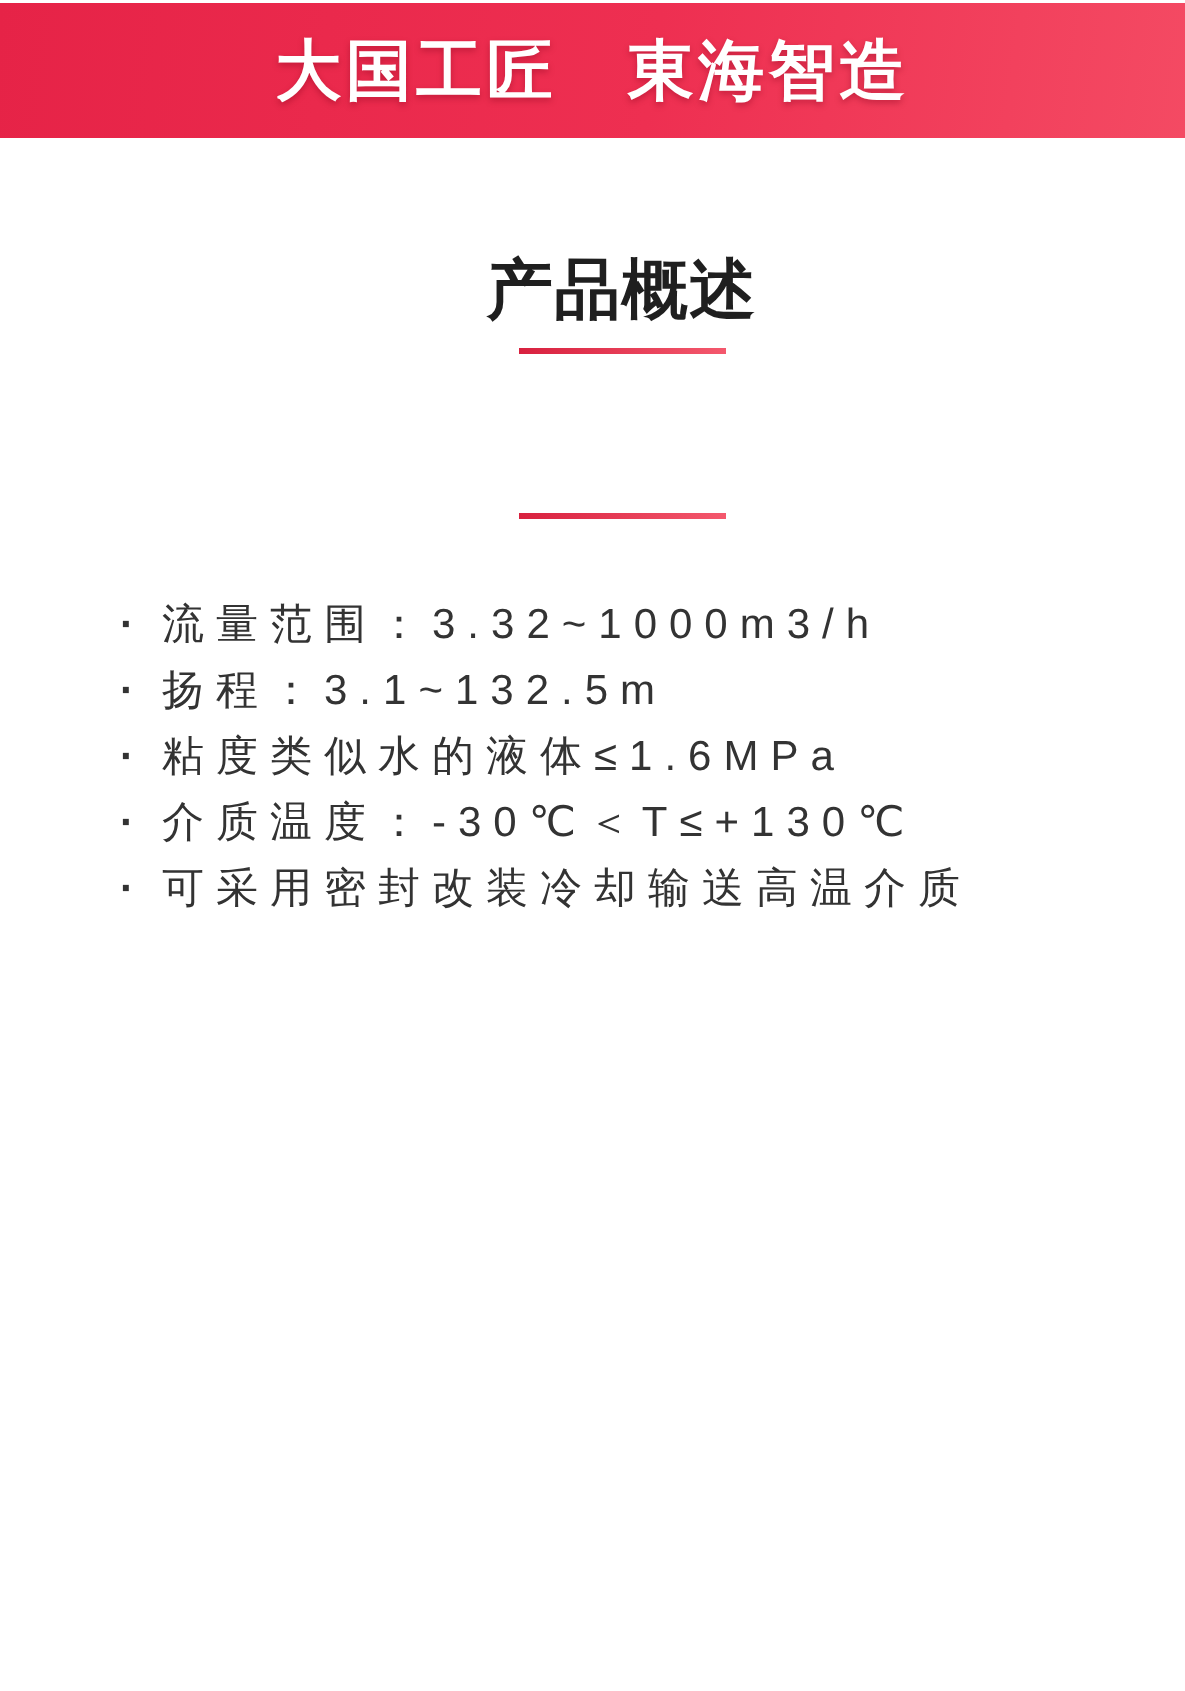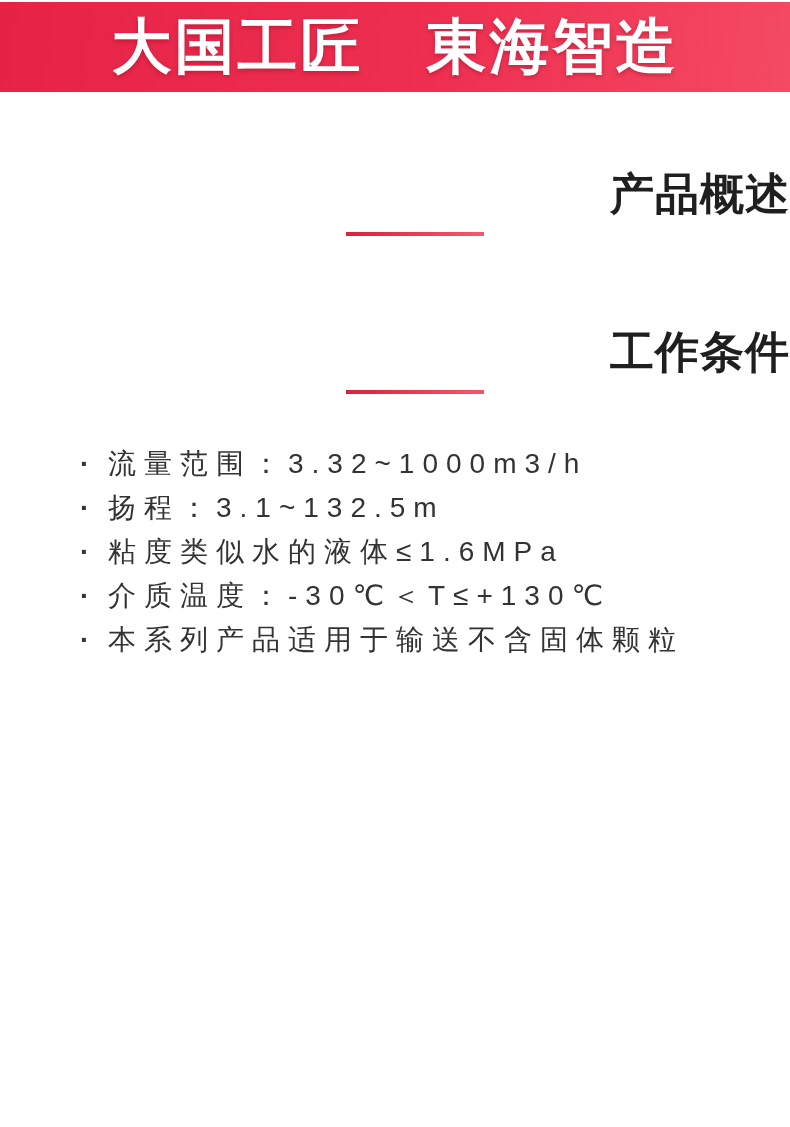--- a/index.html
+++ b/index.html
@@ -16,30 +16,30 @@
   
   .banner {
     margin-top: 2px;
     height: 90px;
     background: linear-gradient(98deg, #e62347 0%, #ee2f51 55%, #f44a63 100%);
     display: flex;
     align-items: center;
     justify-content: center;
   }
   .banner-title {
-    font-size: 60px;
+    font-size: 44px;
     font-weight: 700;
     color: #ffffff;
     letter-spacing: 3px;
     text-shadow: 0 2px 4px rgba(130, 0, 25, 0.38);
     white-space: pre;
   }
 
   
-  .title-wrap { text-align: right; padding-left: 39px; }
+  .title-wrap { text-align: center; padding-left: 39px; }
   .ov-title-wrap { padding-top: 78px; }
   .wc-title-wrap { padding-top: 92px; }
   .section-title {
     font-size: 44px;
     line-height: 48px;
     font-weight: 700;
     color: #1f1f1f;
     letter-spacing: 1px;
   }
   .title-underline {
@@ -95,21 +95,20 @@
 
   <section>
     <div class="title-wrap ov-title-wrap">
       <h2 class="section-title">产品概述</h2>
       <div class="title-underline"></div>
     </div>
   </section>
 
   <section>
     <div class="title-wrap wc-title-wrap">
-      <h2 class="section-title">工作条件</h2>
       <div class="title-underline"></div>
     </div>
 
     <ul class="bullet-list">
       <li class="bullet-item">
         <span class="bullet-dot">·</span>
         <span class="bullet-text">流量范围：3.32~1000m3/h</span>
       </li>
       <li class="bullet-item">
         <span class="bullet-dot">·</span>
@@ -118,18 +117,18 @@
       <li class="bullet-item">
         <span class="bullet-dot">·</span>
         <span class="bullet-text">粘度类似水的液体≤1.6MPa</span>
       </li>
       <li class="bullet-item">
         <span class="bullet-dot">·</span>
         <span class="bullet-text">介质温度：-30℃＜T≤+130℃</span>
       </li>
       <li class="bullet-item">
         <span class="bullet-dot">·</span>
-        <span class="bullet-text">本系列产品适用于输送不含固体颗粒</span>
+        <span class="bullet-text">可采用密封改装冷却输送高温介质</span>
       </li>
     </ul>
   </section>
 
 </div>
 
 </body></html>

